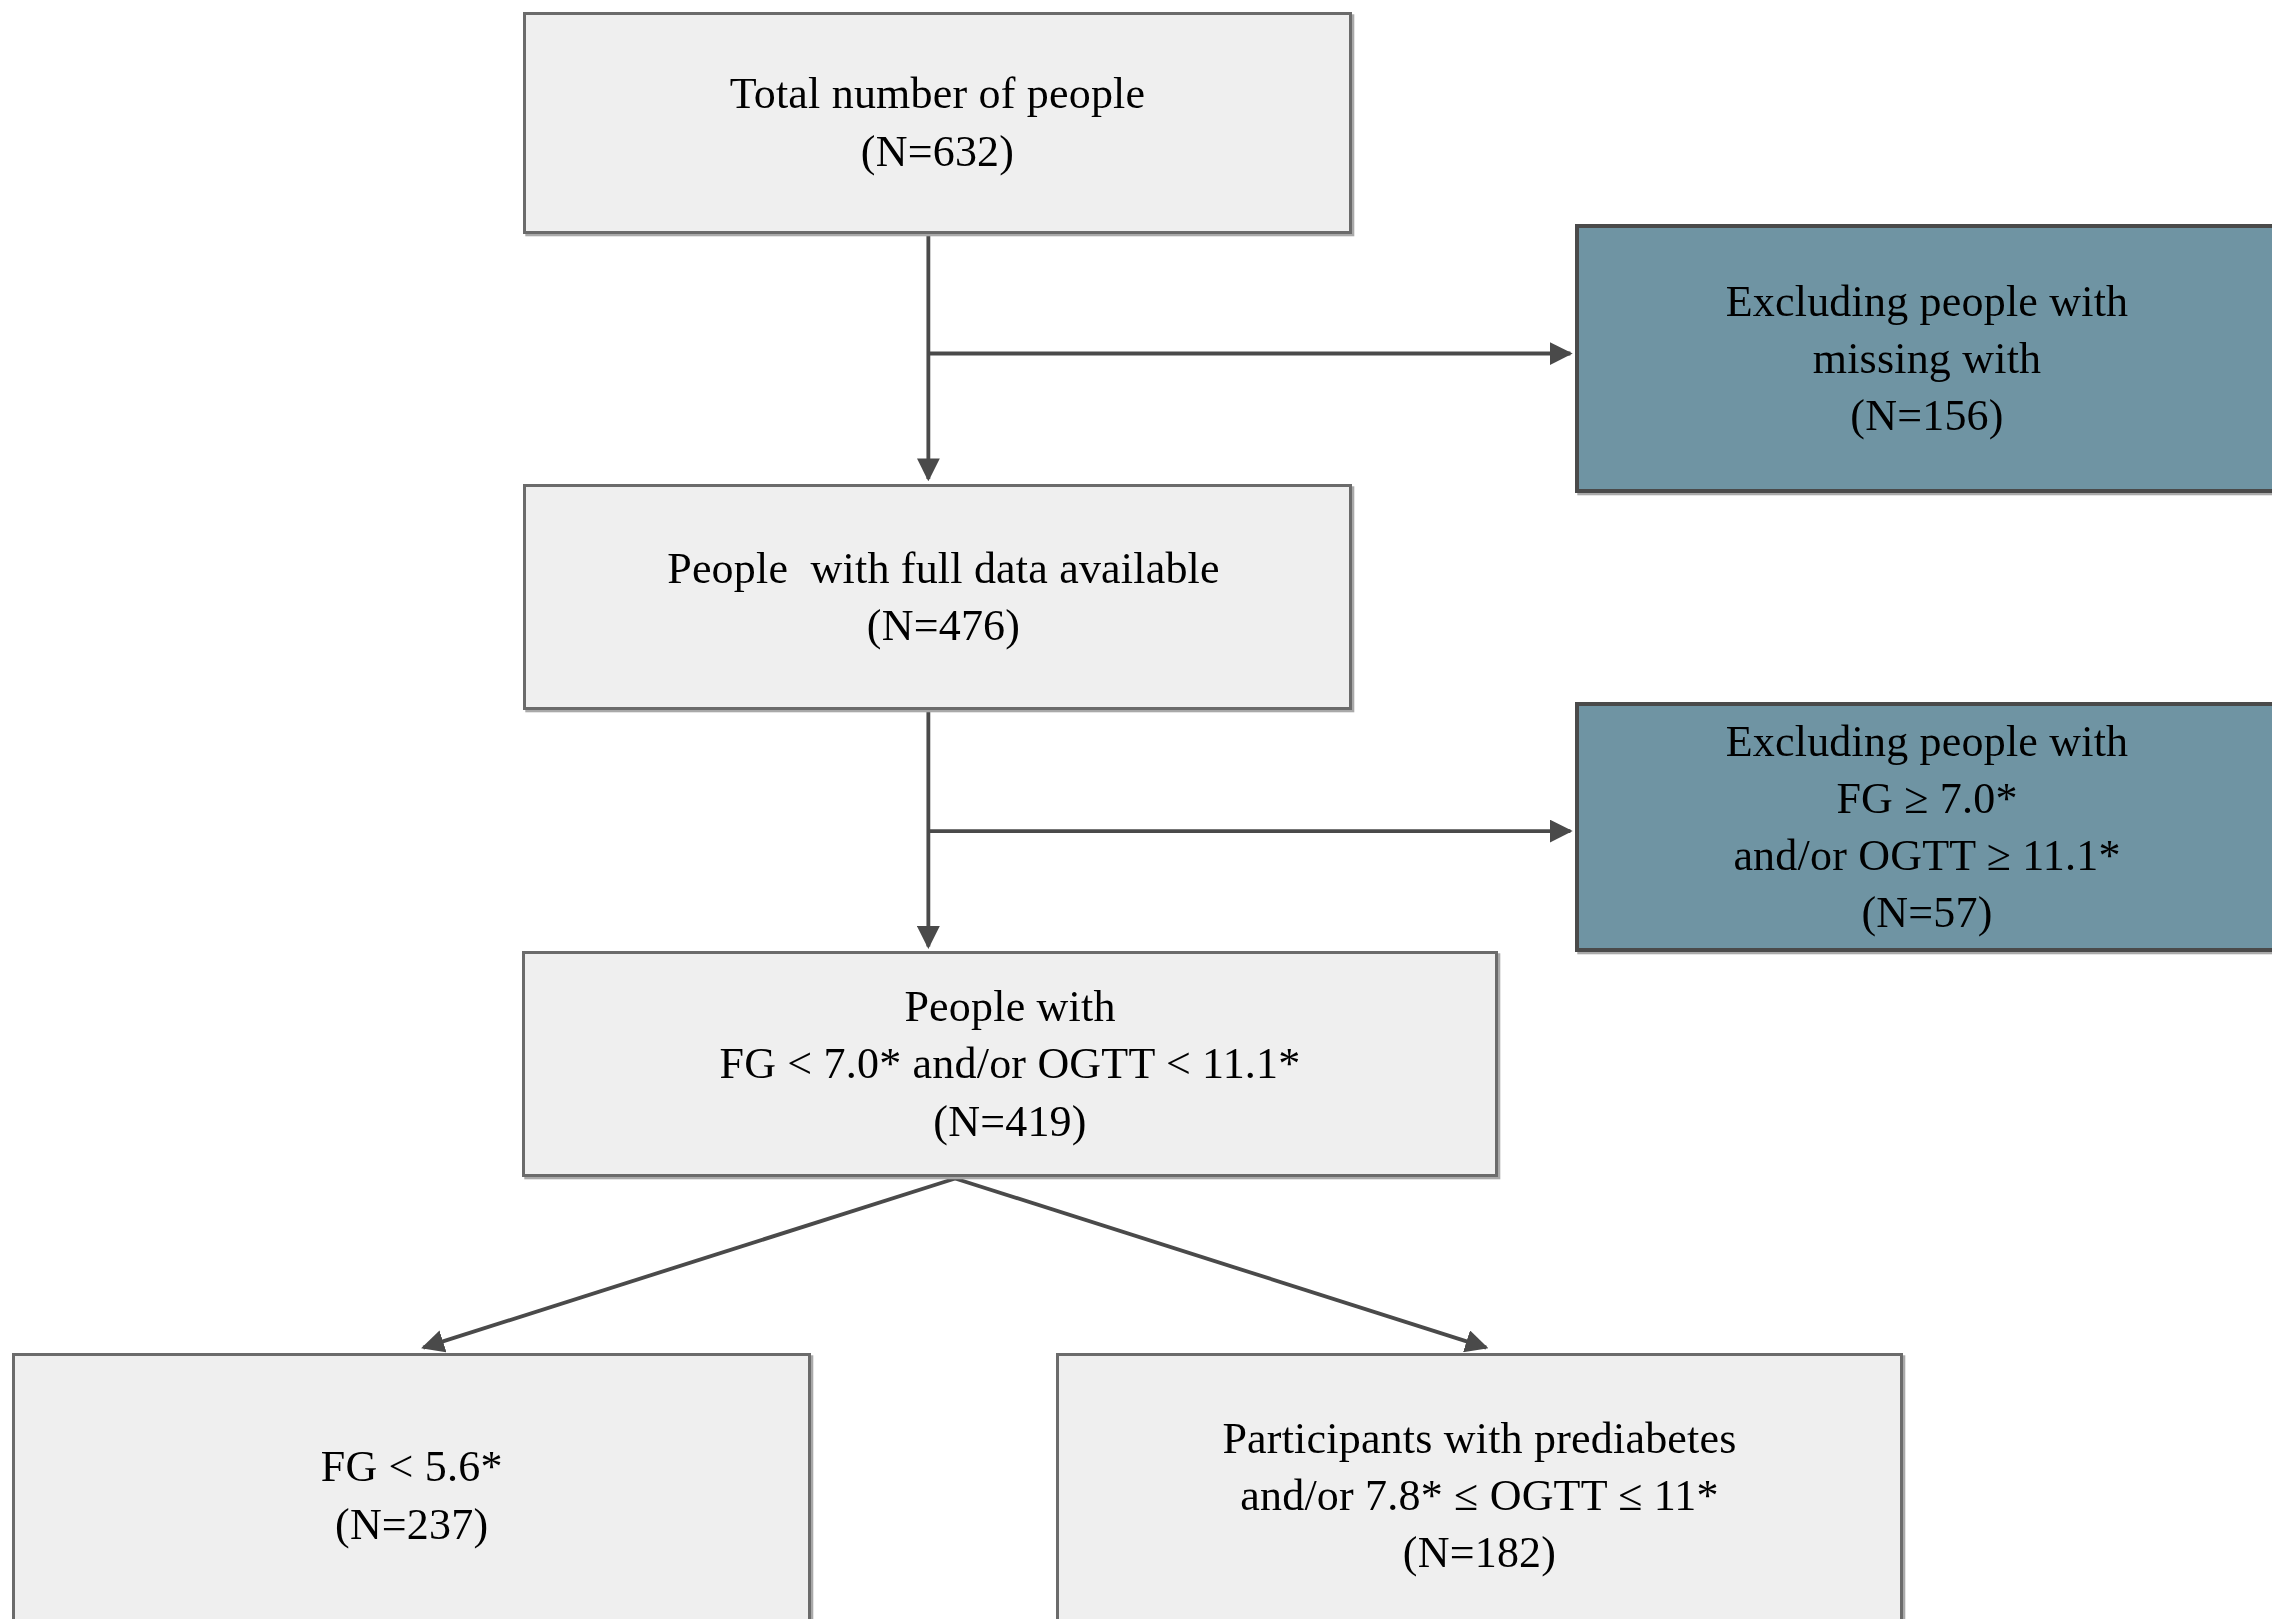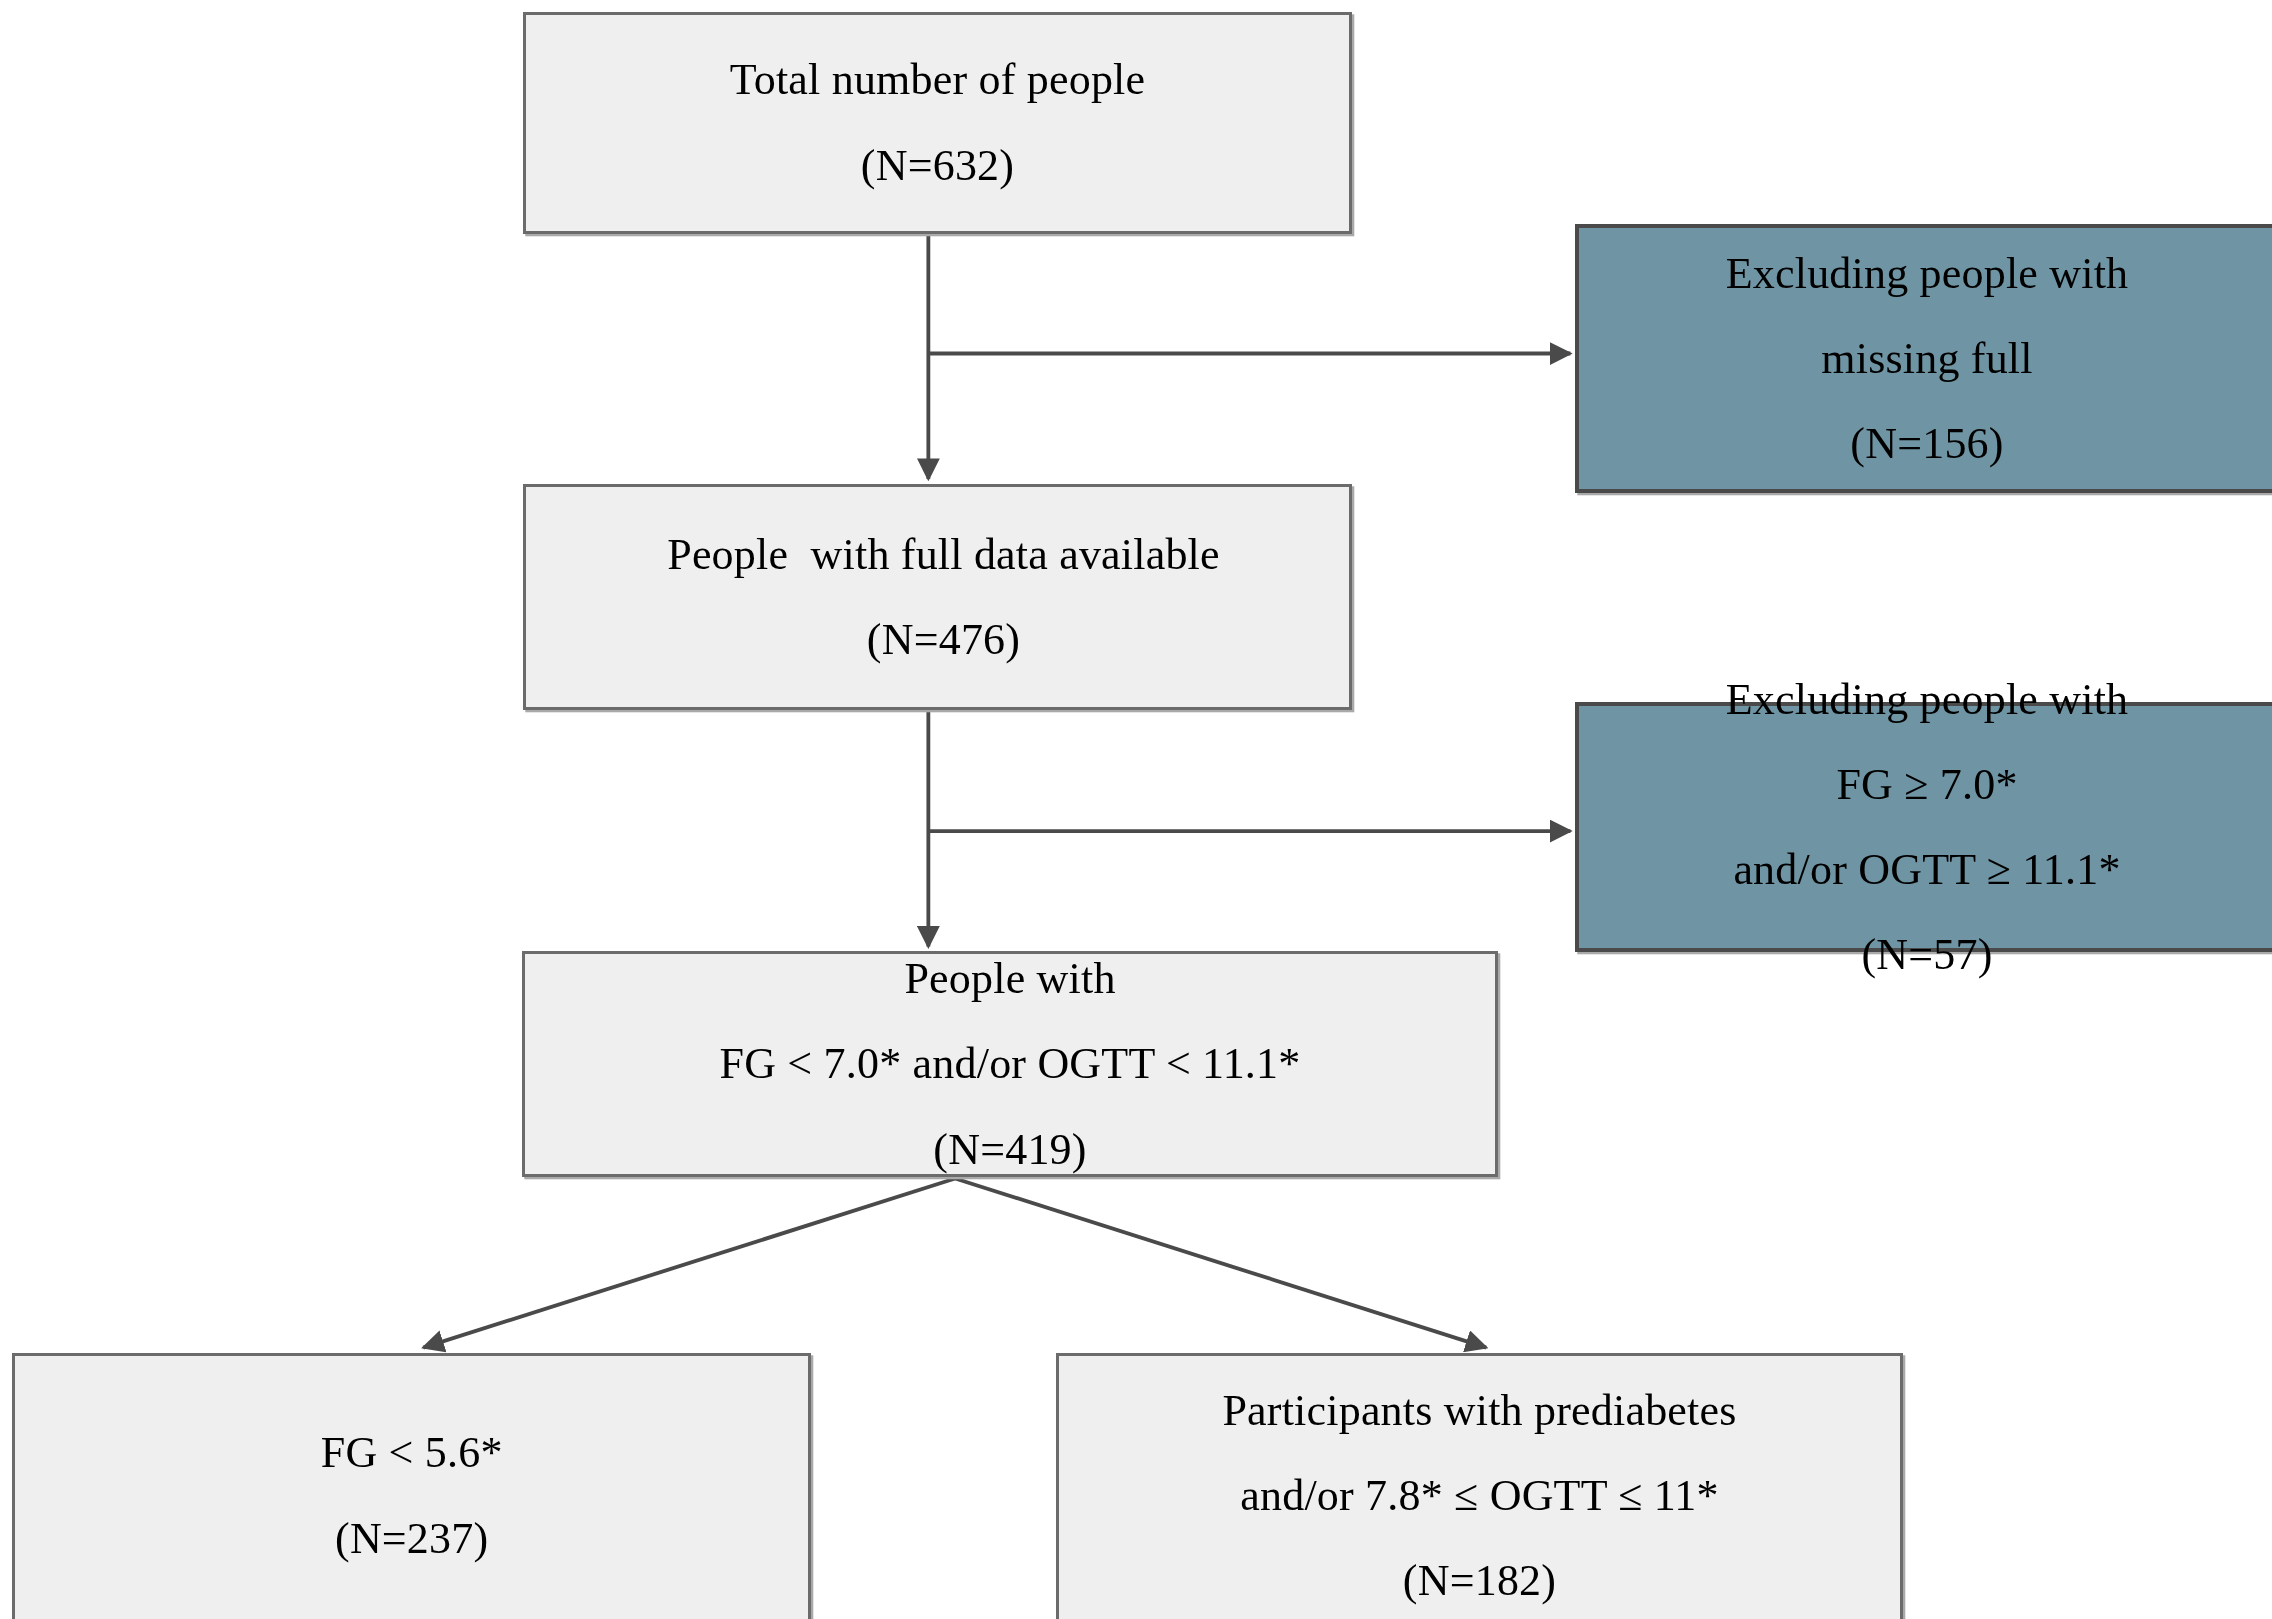--- a/index.html
+++ b/index.html
@@ -21,21 +21,20 @@
   .node {
     position: absolute;
     box-sizing: border-box;
     display: flex;
     flex-direction: column;
     align-items: center;
     justify-content: center;
     text-align: center;
     line-height: 1.30;
     letter-spacing: 0.2px;
-    gap: 28px;
   }
   .node .line {
     display: block;
     white-space: pre;
   }
   .node-gray {
     background: #efefef;
     border: 3.8px solid #6b6b6b;
     box-shadow: 2.3px 2.3px 0 0 #a9a9a9;
     color: #000000;
@@ -94,21 +93,21 @@
   </div>
 
   <div class="node node-gray" style="left:522px; top:951px; width:976px; height:226px;">
     <span class="line">People with</span>
     <span class="line">FG &lt; 7.0* and/or OGTT &lt; 11.1*</span>
     <span class="line">(N=419)</span>
   </div>
 
   <div class="node node-teal" style="left:1575px; top:224px; width:704px; height:269px;">
     <span class="line">Excluding people with</span>
-    <span class="line">missing full</span>
+    <span class="line">missing with</span>
     <span class="line">(N=156)</span>
   </div>
 
   <div class="node node-teal" style="left:1575px; top:702px; width:704px; height:250px;">
     <span class="line">Excluding people with</span>
     <span class="line">FG ≥ 7.0*</span>
     <span class="line">and/or OGTT ≥ 11.1*</span>
     <span class="line">(N=57)</span>
   </div>
 

